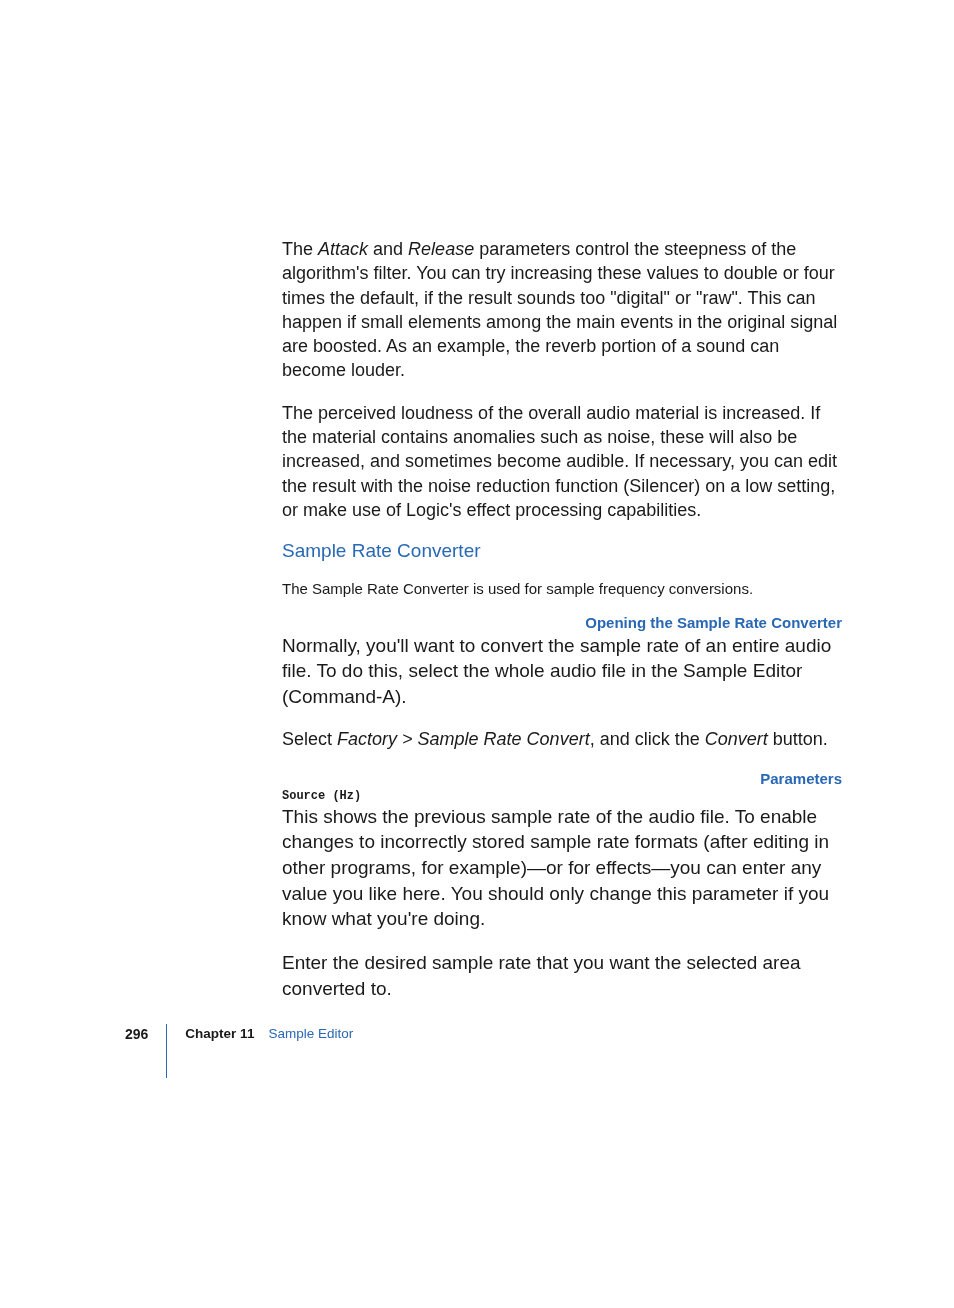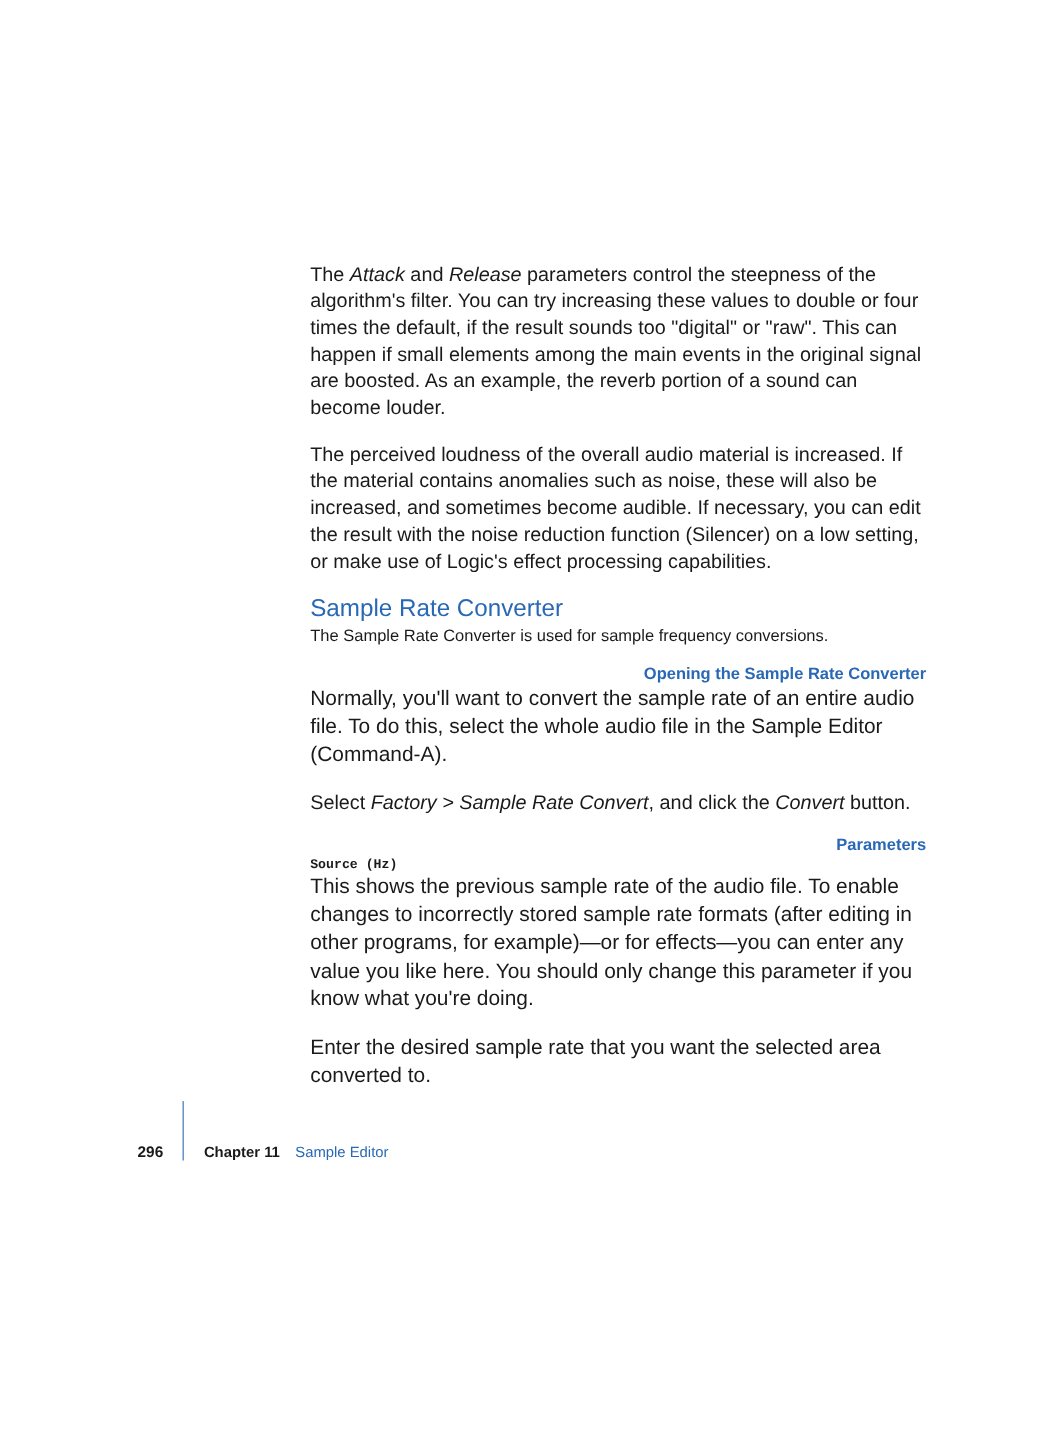--- a/index.html
+++ b/index.html
@@ -25,24 +25,24 @@
       font-size: 18px;
       line-height: 1.35;
       margin-bottom: 18px;
       color: #1a1a1a;
     }
     .italic {
       font-style: italic;
     }
     .section-heading {
       color: #2968b5;
-      font-size: 22px;
+      font-size: 19px;
       font-weight: 500;
       margin-top: 9px;
-      margin-bottom: 3px;
+      margin-bottom: 17px;
     }
     .sub-heading {
       color: #2968b5;
       font-size: 15px;
       font-weight: bold;
       margin-top: 10px;
       margin-bottom: 2px;
       text-align: right;
     }
     .bold-label {
@@ -61,23 +61,23 @@
     }
     .para-notop {
       font-size: 19px;
       line-height: 1.35;
       margin-bottom: 18px;
       color: #1a1a1a;
     }
     .footer {
       position: absolute;
       left: 125px;
-      bottom: 253px;
+      bottom: 230px;
       display: flex;
-      align-items: flex-end;
+      align-items: flex-start;
     }
     .page-number {
       font-size: 14px;
       font-weight: bold;
       color: #1a1a1a;
       margin-right: 18px;
       padding-top: 1px;
     }
     .vrule {
       width: 1px;

